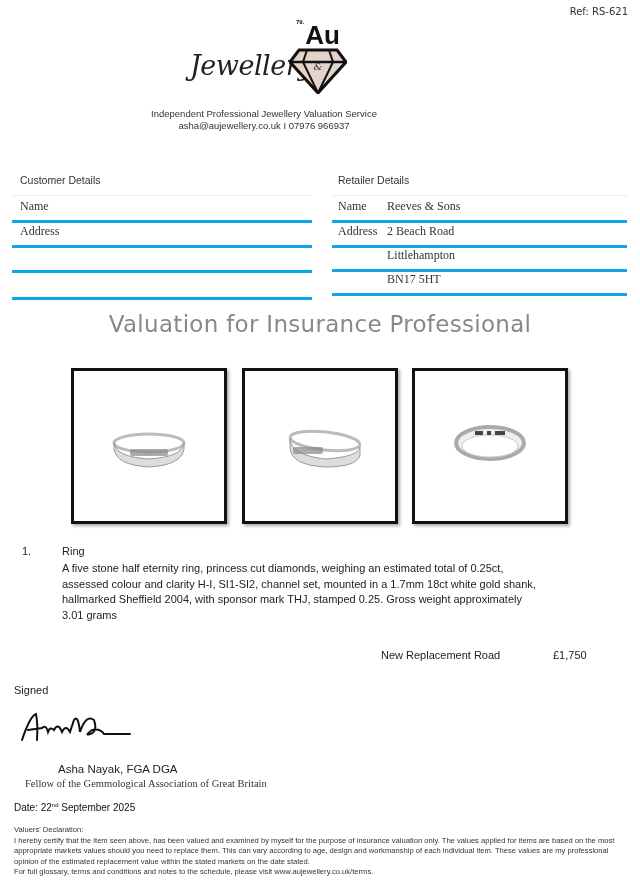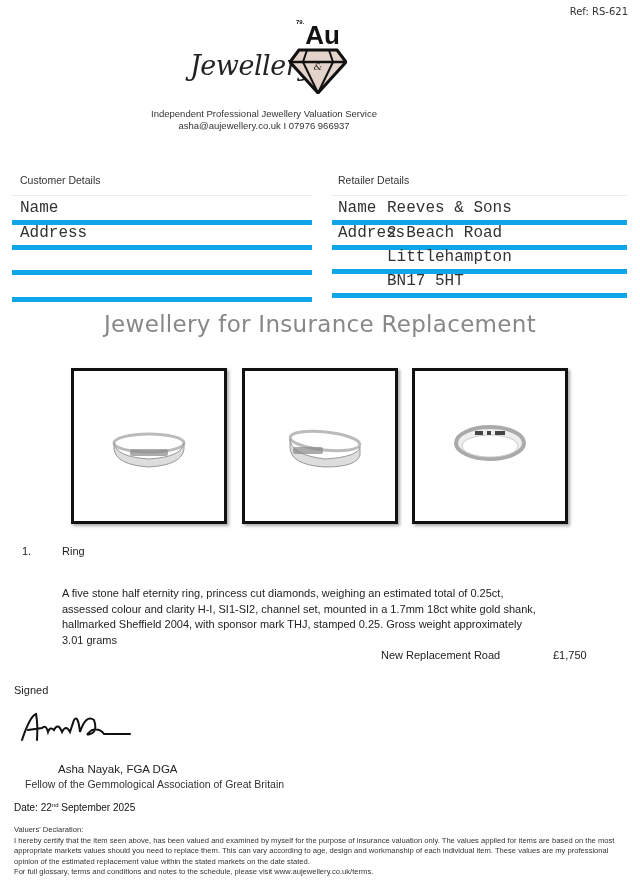--- a/index.html
+++ b/index.html
@@ -8,34 +8,34 @@
   .ref{right:12px;top:6px;font-size:10px;color:#333;margin-left:44px;}
   .logo{left:190px;top:22px;width:270px;height:82px;}
   .script{font-family:"DejaVu Serif","Liberation Serif",serif;font-style:italic;font-size:27px;color:#222;position:absolute;top:28px;letter-spacing:-0.5px;}
   .script.left{left:0px;}
   .script.right{left:166px;}
   .au{position:absolute;left:106px;top:-2px;font-family:"Liberation Sans",sans-serif;font-weight:bold;font-size:26px;color:#111;}
   .au sup{font-size:6px;font-weight:bold;position:relative;top:-10px;margin-right:1px;}
   .gem{position:absolute;left:99px;top:26px;}
   .tag{left:0;width:528px;text-align:center;font-size:9.5px;color:#333;font-family:"Liberation Sans",sans-serif;}
   .section-title{font-size:10.5px;color:#333;font-family:"Liberation Sans",sans-serif;}
-  .row{position:absolute;height:24px;border-bottom:5px solid #0ea5e9;font-size:16px;color:#333;font-family:Liberation Mono, monospace;}
+  .row{position:absolute;height:24px;border-bottom:3px solid #0ea5e9;font-size:12px;color:#333;font-family:Liberation Serif, serif;}
   .row span{position:absolute;top:3px;}
   .hdrline{position:absolute;height:1px;background:#ececec;}
   .main-title{left:0;width:640px;text-align:center;top:311px;font-size:23px;color:#888;font-family:"DejaVu Sans","Liberation Sans",sans-serif;letter-spacing:0.3px;font-weight:normal;}
   .frame{position:absolute;top:368px;width:150px;height:150px;border:3px solid #111;box-shadow:2px 2px 3px #aaa;background:#fff;}
   .item-num{left:22px;top:545px;font-size:11px;color:#222;font-family:"Liberation Sans",sans-serif;}
   .item-title{left:62px;top:545px;font-size:11px;color:#222;font-family:"Liberation Sans",sans-serif;}
-  .item-desc{left:62px;top:561px;width:480px;font-size:11px;line-height:15.5px;color:#222;font-family:"Liberation Sans",sans-serif;margin-top:25px;}
+  .item-desc{left:62px;top:561px;width:480px;font-size:11px;line-height:15.5px;color:#222;font-family:"Liberation Sans",sans-serif;}
   .val-label{left:381px;top:649px;font-size:11px;color:#222;font-family:"Liberation Sans",sans-serif;}
   .val-amount{left:553px;top:649px;font-size:11px;color:#222;font-family:"Liberation Sans",sans-serif;text-align:right;}
   .signed{left:14px;top:684px;font-size:11px;color:#222;font-family:"Liberation Sans",sans-serif;}
   .sig{left:20px;top:710px;}
   .name{left:14px;top:763px;font-size:11.5px;color:#222;font-family:"Liberation Sans",sans-serif;margin-left:44px;}
-  .fellow{left:14px;top:778px;font-size:10.5px;color:#333;font-family:Liberation Sans, sans-serif;padding-left:11px;}
+  .fellow{left:14px;top:778px;font-size:10.5px;color:#333;font-family:Liberation Serif, serif;padding-left:11px;}
   .date{left:14px;top:802px;font-size:10px;color:#111;font-family:"Liberation Sans",sans-serif;}
   .date sup{font-size:6px;}
   .decl{left:14px;top:825px;width:616px;font-size:7.6px;line-height:10.5px;color:#333;font-family:"Liberation Sans",sans-serif;}
 </style>
 </head>
 <body>
 
 <div class="abs ref">Ref: RS-621</div>
 
 <div class="abs logo">
@@ -82,21 +82,21 @@
   <span style="left:6px;">Address</span>
   <span style="left:55px;">2 Beach Road</span>
 </div>
 <div class="row" style="left:332px;top:245px;width:295px;">
   <span style="left:55px;">Littlehampton</span>
 </div>
 <div class="row" style="left:332px;top:269px;width:295px;">
   <span style="left:55px;">BN17 5HT</span>
 </div>
 
-<div class="abs main-title">Jewellery for Insurance Replacement</div>
+<div class="abs main-title">Valuation for Insurance Professional</div>
 
 <div class="frame" style="left:71px;">
   <svg width="150" height="150" viewBox="0 0 150 150">
     <ellipse cx="75" cy="72" rx="35" ry="9" fill="none" stroke="#bbb" stroke-width="3"></ellipse>
     <path d="M40 72 Q42 86 75 88 Q108 86 110 72 L110 78 Q108 94 75 96 Q42 94 40 78 Z" fill="#ddd" stroke="#999" stroke-width="1"></path>
     <rect x="56" y="78" width="38" height="7" rx="2" fill="#888" opacity="0.7"></rect>
   </svg>
 </div>
 <div class="frame" style="left:242px;">
   <svg width="150" height="150" viewBox="0 0 150 150">

